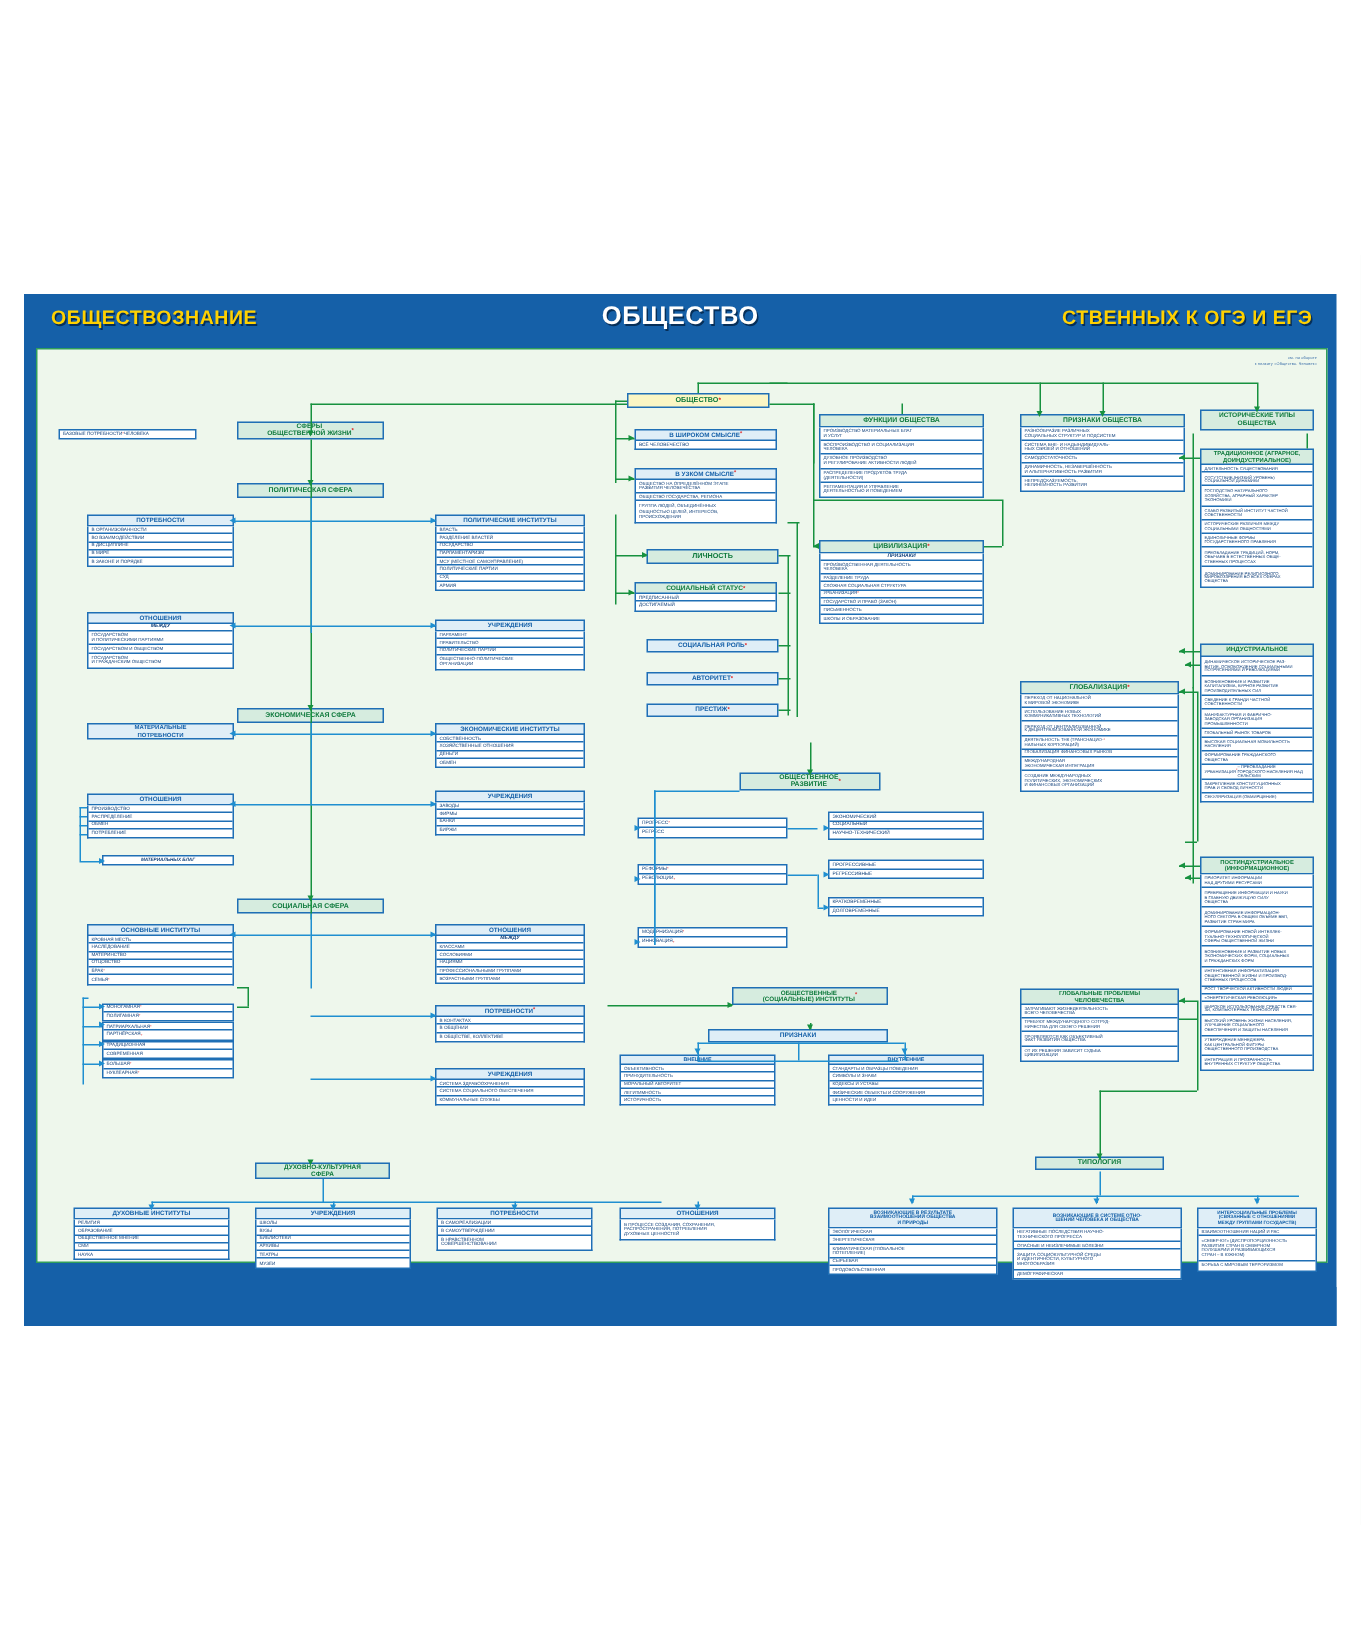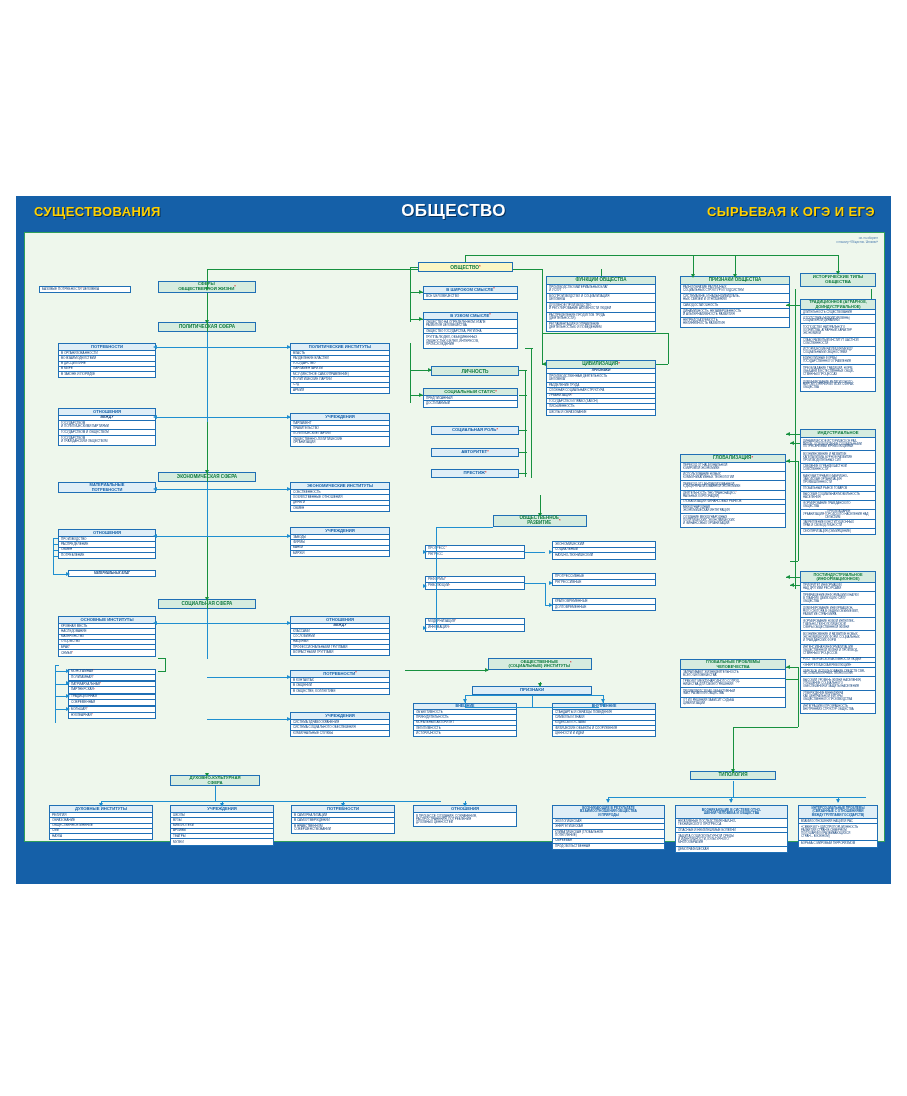--- a/index.html
+++ b/index.html
@@ -51,23 +51,23 @@
   .arw.gl{border-right-color:#17913f;}
   .arw.gd{border-top-color:#17913f;}
 </style>
 </head>
 <body>
 
 <div id="page">
 
   <div id="poster">
 
-    <div class="hdr" id="hdrLeft">СУЩЕСТВОВАНИЯ</div>
+    <div class="hdr" id="hdrLeft">ОБЩЕСТВОЗНАНИЕ</div>
     <div class="hdr" id="hdrCenter">ОБЩЕСТВО</div>
-    <div class="hdr" id="hdrRight">СЫРЬЕВАЯ К ОГЭ И ЕГЭ</div>
+    <div class="hdr" id="hdrRight">СТВЕННЫХ К ОГЭ И ЕГЭ</div>
 
     <div id="posterInner">
       <div id="credit">см. на обороте<br>к плакату «Общество. Человек»</div>
       <div id="nodes">
           <div class="solo" style="position: absolute; left: 14px; top: 53px; width: 92px; height: 7px; font-size: 3.1px;">БАЗОВЫЕ ПОТРЕБНОСТИ<span class="ast">*</span> ЧЕЛОВЕКА</div>
           <div class="node" style="left: 133px; top: 48px; width: 98px;">
             <div class="ttl green" style="height: 12px; font-size: 4.4px;">СФЕРЫ<br>ОБЩЕСТВЕННОЙ ЖИЗНИ<span class="ast">*</span></div>
           </div>
           <div class="node" style="left: 133px; top: 89px; width: 98px;">
             <div class="ttl green" style="height: 10px; font-size: 4.6px;">ПОЛИТИЧЕСКАЯ СФЕРА</div>

